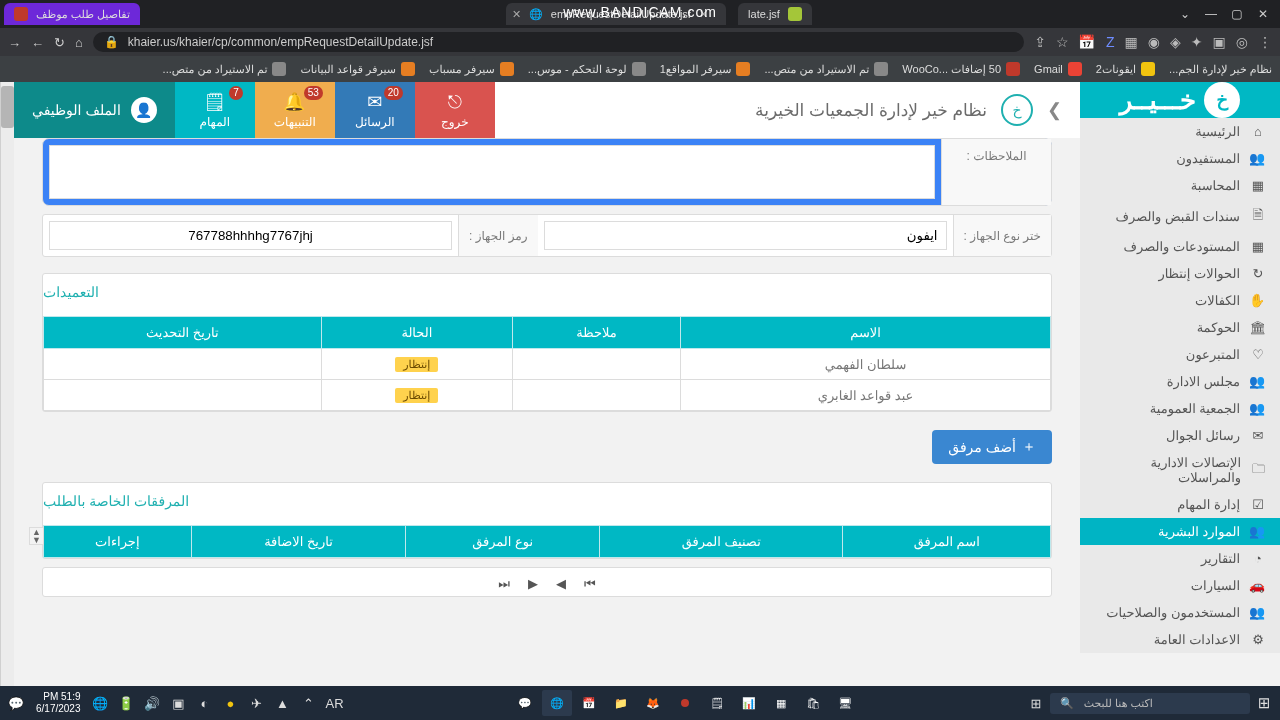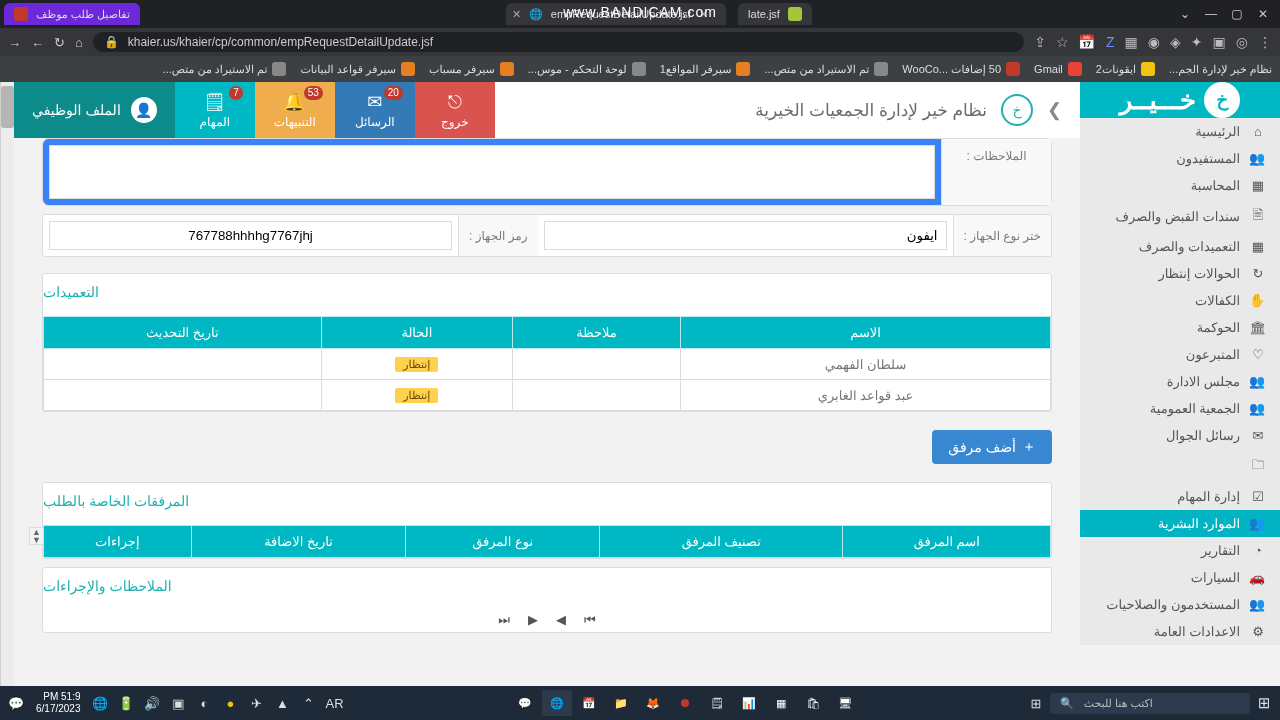--- a/index.html
+++ b/index.html
@@ -233,21 +233,21 @@
         <div class="side-item">
           <span class="sic">▦</span>
           <span>المحاسبة</span>
         </div>
         <div class="side-item">
           <span class="sic">🗎</span>
           <span>سندات القبض والصرف</span>
         </div>
         <div class="side-item">
           <span class="sic">▦</span>
-          <span>التعميدات والصرف</span>
+          <span>المستودعات والصرف</span>
         </div>
         <div class="side-item">
           <span class="sic">↻</span>
           <span>الحوالات إنتظار</span>
         </div>
         <div class="side-item">
           <span class="sic">✋</span>
           <span>الكفالات</span>
         </div>
         <div class="side-item">
@@ -265,20 +265,21 @@
         <div class="side-item">
           <span class="sic">👥</span>
           <span>الجمعية العمومية</span>
         </div>
         <div class="side-item">
           <span class="sic">✉</span>
           <span>رسائل الجوال</span>
         </div>
         <div class="side-item">
           <span class="sic">🗀</span>
+          <span>الإتصالات الادارية والمراسلات</span>
         </div>
         <div class="side-item">
           <span class="sic">☑</span>
           <span>إدارة المهام</span>
         </div>
         <div class="side-item active">
           <span class="sic">👥</span>
           <span>الموارد البشرية</span>
         </div>
         <div class="side-item">
@@ -399,21 +400,20 @@
               </thead>
           </table>
           <div class="spin-ctrl">
               <span>▲</span>
               <span>▼</span>
             </div>
         </div>
       </div>
 
       <div class="panel">
-        <div class="panel-title">الملاحظات والإجراءات</div>
         <div class="pager">
           <span>⏮</span>
           <span>◀</span>
           <span>▶</span>
           <span>⏭</span>
         </div>
       </div>
 
     </div>
   </div>

